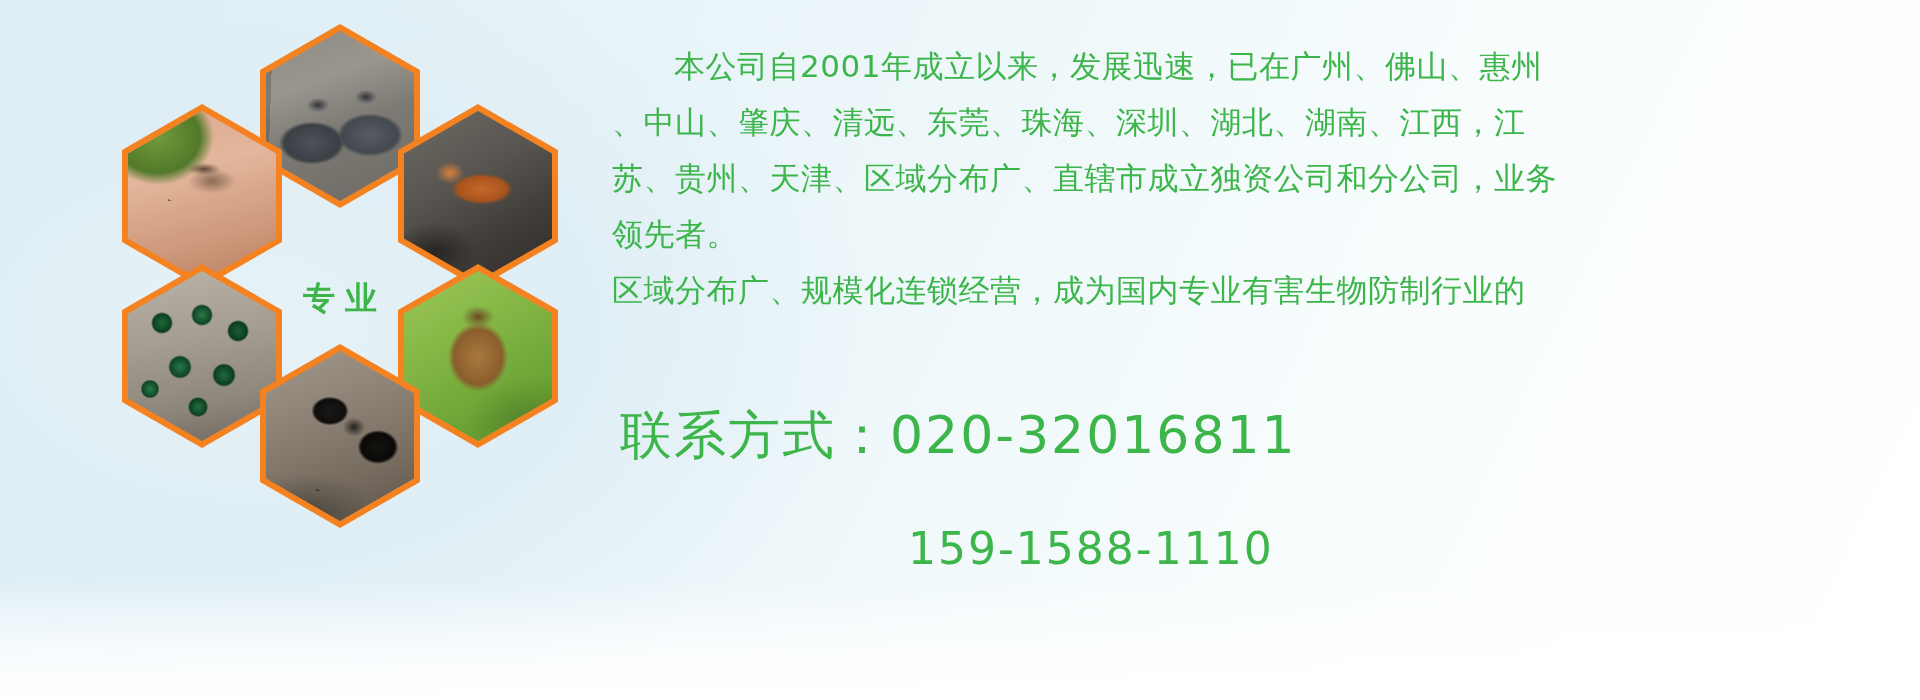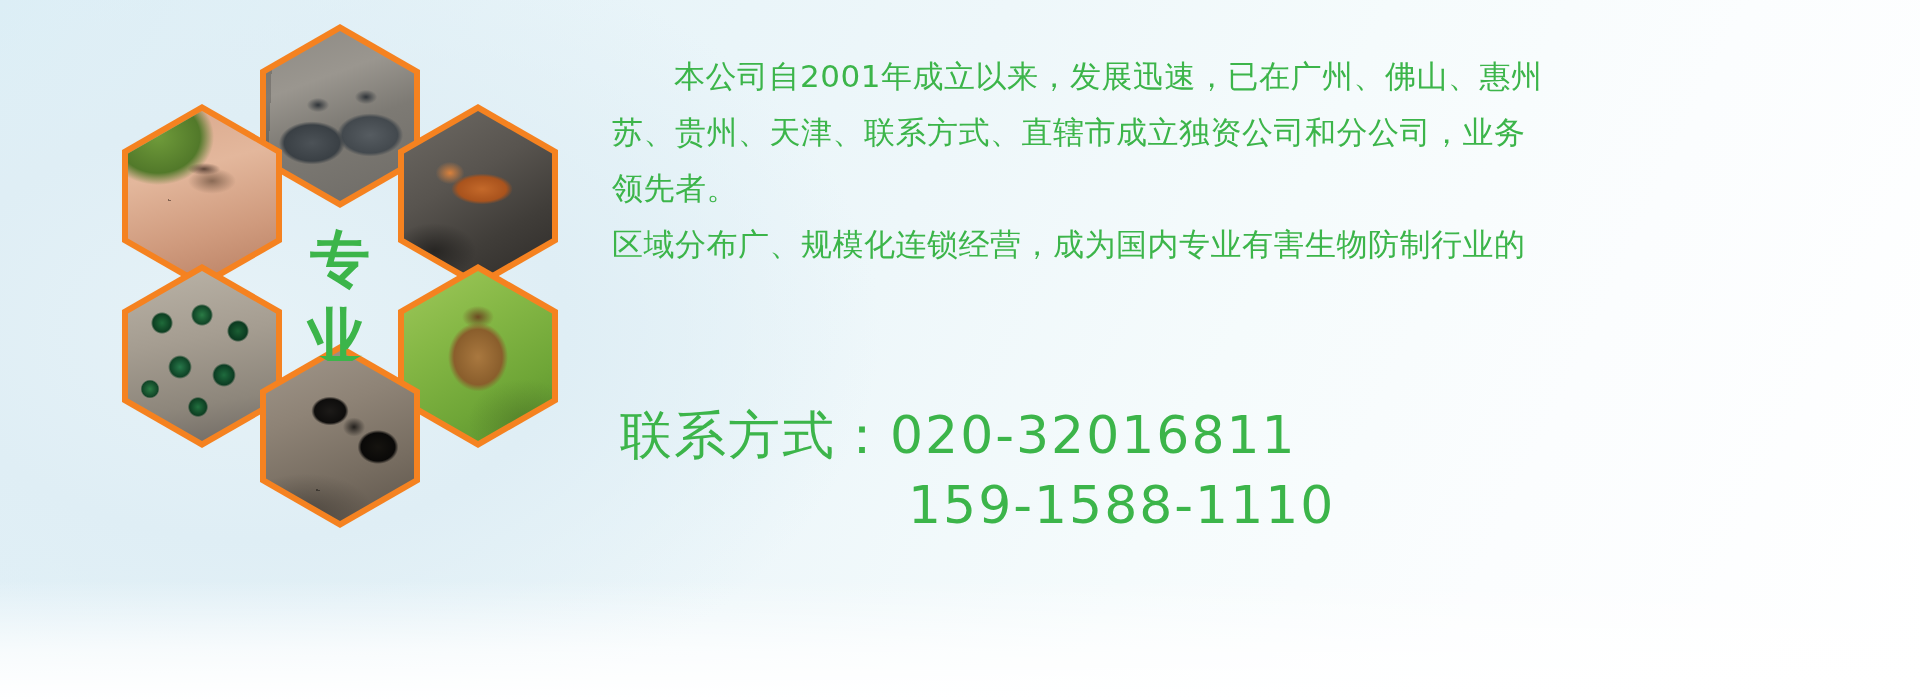--- a/index.html
+++ b/index.html
@@ -41,21 +41,21 @@
   .hex-roach  {left:308px; top:96px;}
   .hex-mosq   {left:32px;  top:96px;}
   .hex-center {left:170px; top:176px;}
   .hex-flies  {left:32px;  top:256px;}
   .hex-stink  {left:308px; top:256px;}
   .hex-ant    {left:170px; top:336px;}
 
   .hex-center{background:transparent;}
   .hex-center .inner{clip-path:none;display:flex;align-items:center;justify-content:center;}
   .hex-label{
-    color:#3cb54a;font-weight:bold;font-size:60px;line-height:1.28;
+    color:#3cb54a;font-weight:bold;font-size:32px;line-height:1.28;
     letter-spacing:10px;text-align:center;text-indent:10px;
     font-family:"DejaVu Sans","Liberation Sans",sans-serif;
     margin-top:44px;
   }
 
   
   .art-rats{
     background:
       radial-gradient(ellipse 46px 30px at 46px 112px,#4c5257 0%,#3a4045 60%,rgba(58,64,69,0) 72%),
       radial-gradient(ellipse 46px 30px at 104px 104px,#565c61 0%,#43494e 60%,rgba(67,73,78,0) 72%),
@@ -125,37 +125,37 @@
   }
   .art-ant:before{
     content:"";position:absolute;inset:0;
     background:
       linear-gradient(20deg,rgba(0,0,0,.4) 0 2px,rgba(0,0,0,0) 2px 12px) 50px 40px/90px 100px no-repeat,
       radial-gradient(ellipse 90px 50px at 40px 160px,rgba(0,0,0,.28),rgba(0,0,0,0) 75%);
   }
 
   
   .copy{
-    position:absolute;left:612px;top:48px;width:1300px;
+    position:absolute;left:612px;top:38px;width:1300px;
   }
   .para{
     color:#3cb54a;
     font-family:"DejaVu Sans","Liberation Sans",sans-serif;
     font-size:31px;line-height:56px;font-weight:500;
     letter-spacing:.5px;white-space:nowrap;
   }
   .para .indent{display:inline-block;width:62px;}
 
   .contact{
     position:absolute;left:620px;top:400px;width:1300px;
     color:#3cb54a;font-family:"DejaVu Sans","Liberation Sans",sans-serif;
     font-weight:normal;
   }
   .contact .line1{font-size:52px;line-height:70px;letter-spacing:2px;white-space:nowrap;}
-  .contact .line2{font-size:52px;line-height:70px;letter-spacing:2px;white-space:nowrap;padding-left:288px;}
+  .contact .line2{font-size:44px;line-height:70px;letter-spacing:2px;white-space:nowrap;padding-left:288px;margin-top:44px;}
 </style>
 </head>
 <body>
 
 <div class="banner">
 
   <div class="hex-cluster">
 
     <div class="hex hex-rats">
       <div class="inner">
@@ -197,21 +197,22 @@
       <div class="inner">
         <div class="hex-label">
           <div>专业</div>
         </div>
       </div>
     </div>
   </div>
 
   <div class="copy">
     <div class="para"><span class="indent"></span><span>本公司自2001年成立以来，发展迅速，已在广州、佛山、惠州</span></div>
-    <div class="para">苏、贵州、天津、联系方式、直辖市成立独资公司和分公司，业务</div>
+    <div class="para">、中山、肇庆、清远、东莞、珠海、深圳、湖北、湖南、江西，江</div>
+    <div class="para">苏、贵州、天津、区域分布广、直辖市成立独资公司和分公司，业务</div>
     <div class="para">领先者。</div>
     <div class="para">区域分布广、规模化连锁经营，成为国内专业有害生物防制行业的</div>
   </div>
 
   <div class="contact">
     <div class="line1">联系方式：020-32016811</div>
     <div class="line2">159-1588-1110</div>
   </div>
 
 </div>

